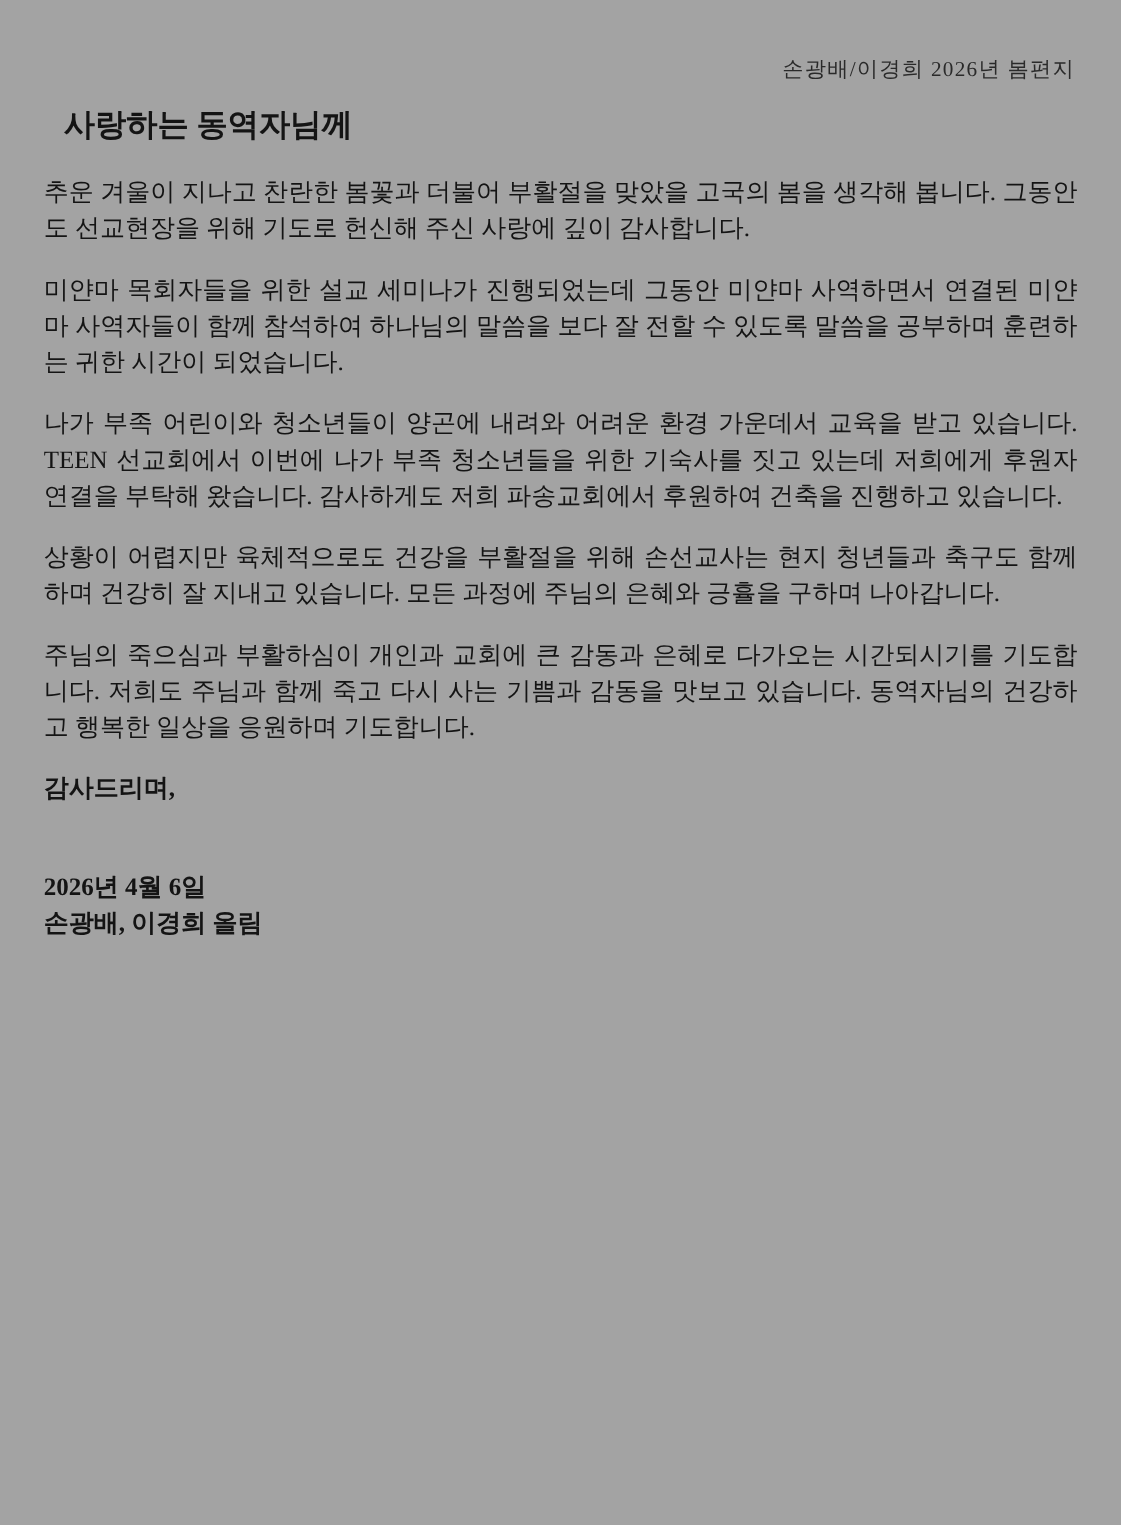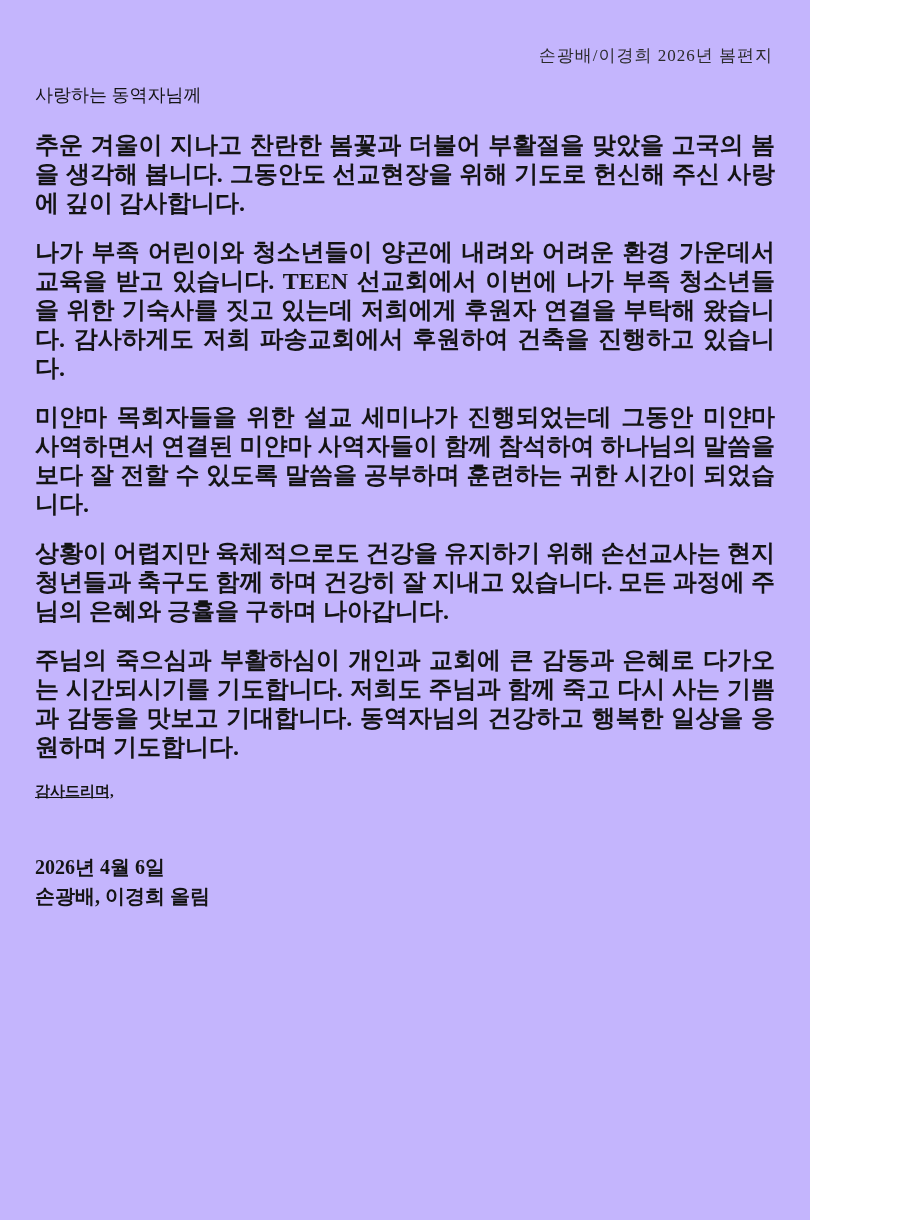--- a/index.html
+++ b/index.html
@@ -2,76 +2,75 @@
 <html><head>
 <meta charset="utf-8">
 <style>
   html, body {
     margin: 0;
     padding: 0;
     background: #ffffff;
   }
   .page {
     position: relative;
-    width: 810px;
+    width: 897px;
     height: 1220px;
     box-sizing: border-box;
-    background: #c4b5fd;
+    background: #a3a3a3;
     padding: 44px 35px 0 35px;
     color: #141414;
     font-family: "Liberation Serif", "DejaVu Serif", serif;
     overflow: hidden;
   }
   .header-line {
     text-align: right;
     font-size: 17px;
     font-weight: 400;
     letter-spacing: 1px;
     color: #2a2a2a;
     margin: 0 2px 16px 0;
   }
   .greeting {
-    font-size: 18px;
-    font-weight: 400;
-    margin: 0 0 24px 0;
+    font-size: 25px;
+    font-weight: 700;
+    margin: 0 0 24px 16px;
   }
   .para {
-    font-size: 24px;
-    font-weight: 700;
+    font-size: 20px;
+    font-weight: 400;
     line-height: 29px;
     text-align: justify;
     text-justify: inter-character;
     margin: 0 0 20px 0;
   }
   .closing {
-    font-size: 15px;
+    font-size: 20px;
     font-weight: 700;
     margin: 6px 0 18px 0;
-    text-decoration: underline;
   }
   .date-block {
     margin-top: 52px;
     font-size: 20px;
     font-weight: 700;
     line-height: 29px;
   }
 </style>
 </head>
 <body>
 
 <div class="page">
   <div class="header-line">손광배/이경희 2026년 봄편지</div>
 
   <div class="greeting">사랑하는 동역자님께</div>
 
   <p class="para">추운 겨울이 지나고 찬란한 봄꽃과 더불어 부활절을 맞았을 고국의 봄을 생각해 봅니다. 그동안도 선교현장을 위해 기도로 헌신해 주신 사랑에 깊이 감사합니다.</p>
+  <p class="para">미얀마 목회자들을 위한 설교 세미나가 진행되었는데 그동안 미얀마 사역하면서 연결된 미얀마 사역자들이 함께 참석하여 하나님의 말씀을 보다 잘 전할 수 있도록 말씀을 공부하며 훈련하는 귀한 시간이 되었습니다.</p>
   <p class="para">나가 부족 어린이와 청소년들이 양곤에 내려와 어려운 환경 가운데서 교육을 받고 있습니다. TEEN 선교회에서 이번에 나가 부족 청소년들을 위한 기숙사를 짓고 있는데 저희에게 후원자 연결을 부탁해 왔습니다. 감사하게도 저희 파송교회에서 후원하여 건축을 진행하고 있습니다.</p>
-  <p class="para">미얀마 목회자들을 위한 설교 세미나가 진행되었는데 그동안 미얀마 사역하면서 연결된 미얀마 사역자들이 함께 참석하여 하나님의 말씀을 보다 잘 전할 수 있도록 말씀을 공부하며 훈련하는 귀한 시간이 되었습니다.</p>
-  <p class="para">상황이 어렵지만 육체적으로도 건강을 유지하기 위해 손선교사는 현지 청년들과 축구도 함께 하며 건강히 잘 지내고 있습니다. 모든 과정에 주님의 은혜와 긍휼을 구하며 나아갑니다.</p>
-  <p class="para">주님의 죽으심과 부활하심이 개인과 교회에 큰 감동과 은혜로 다가오는 시간되시기를 기도합니다. 저희도 주님과 함께 죽고 다시 사는 기쁨과 감동을 맛보고 기대합니다. 동역자님의 건강하고 행복한 일상을 응원하며 기도합니다.</p>
+  <p class="para">상황이 어렵지만 육체적으로도 건강을 부활절을 위해 손선교사는 현지 청년들과 축구도 함께 하며 건강히 잘 지내고 있습니다. 모든 과정에 주님의 은혜와 긍휼을 구하며 나아갑니다.</p>
+  <p class="para">주님의 죽으심과 부활하심이 개인과 교회에 큰 감동과 은혜로 다가오는 시간되시기를 기도합니다. 저희도 주님과 함께 죽고 다시 사는 기쁨과 감동을 맛보고 있습니다. 동역자님의 건강하고 행복한 일상을 응원하며 기도합니다.</p>
 
   <div class="closing">감사드리며,</div>
 
   <div class="date-block">
     <div>2026년 4월 6일</div>
     <div>손광배, 이경희 올림</div>
   </div>
 </div>
 
 </body></html>

